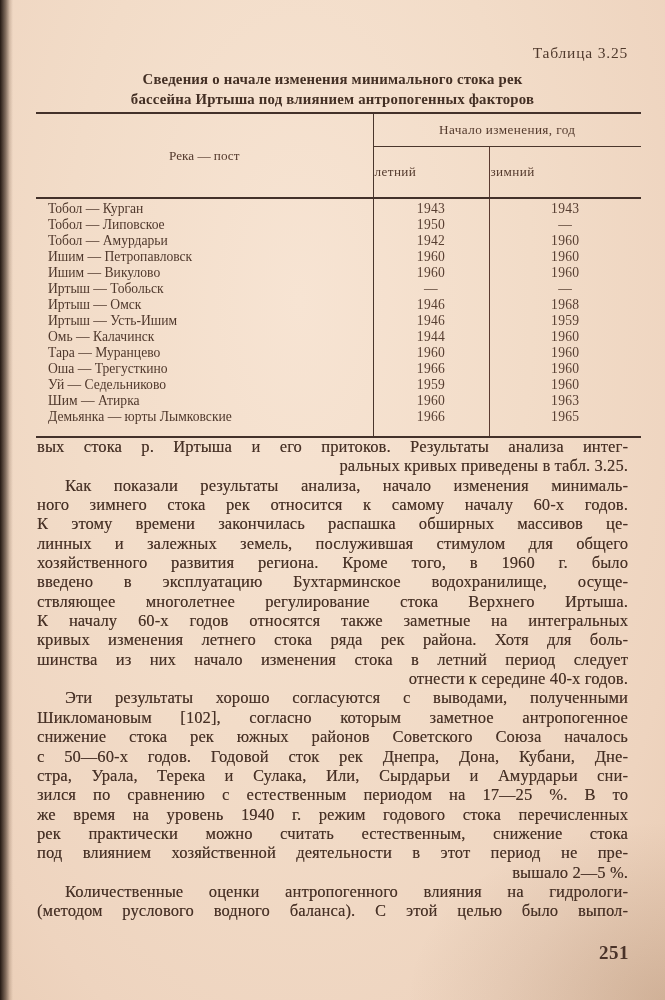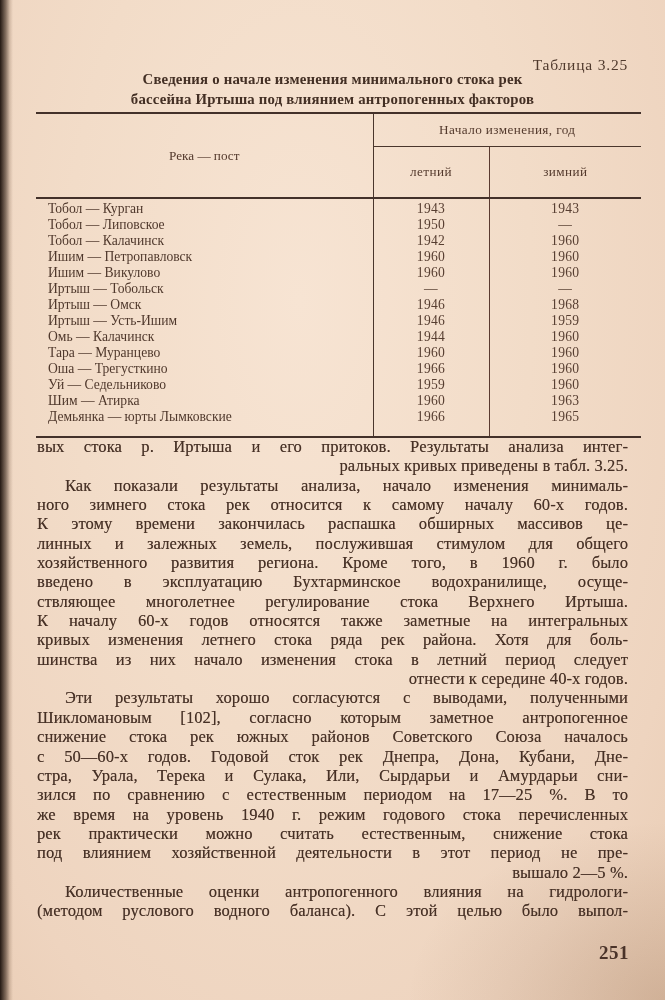--- a/index.html
+++ b/index.html
@@ -11,21 +11,21 @@
   }
   .edge-left {
     position:absolute; left:0; top:0; width:13px; height:1000px;
     background: linear-gradient(to right, rgba(24,14,9,0.95) 0%, rgba(46,28,17,0.55) 45%, rgba(80,50,30,0.18) 75%, rgba(80,50,30,0) 100%);
   }
   .corner-shade {
     position:absolute; right:0; bottom:0; width:260px; height:180px;
     background: radial-gradient(ellipse at 100% 100%, rgba(120,80,50,0.22) 0%, rgba(120,80,50,0) 70%);
   }
   .table-label {
-    position:absolute; top:56px; right:37px;
+    position:absolute; top:44px; right:37px;
     font-size:15.5px; letter-spacing:0.8px; color:#503a2d;
   }
   .table-title {
     position:absolute; top:70px; left:60px; width:545px;
     text-align:center; font-weight:bold; font-size:14.8px; line-height:19.5px;
     color:#432f24; letter-spacing:0.2px;
   }
   .rivers-table {
     position:absolute; left:36px; top:112px;
     border-collapse:collapse; table-layout:fixed; width:605px;
@@ -38,21 +38,21 @@
   .th-river {
     border-top:2px solid #43312a; border-right:1px solid #4a362c; border-bottom:2px solid #43312a;
     text-align:center; vertical-align:middle;
   }
   .th-group {
     border-top:2px solid #43312a; border-bottom:1px solid #4a362c;
     height:30px; text-align:center; vertical-align:middle; letter-spacing:0.4px;
   }
   .th-sub {
     border-bottom:2px solid #43312a; height:48px;
-    text-align:center; vertical-align:middle; letter-spacing:0.4px;
+    text-align:left; vertical-align:middle; letter-spacing:0.4px;
   }
   .th-sub.summer { border-right:1px solid #5a3a30; }
   .rivers-table tbody td { height:15.6px; padding:0; vertical-align:middle; }
   .rivers-table tbody .c-river { padding-left:12px; border-right:1px solid #4a362c; }
   .rivers-table tbody .c-year { text-align:center; letter-spacing:0.3px; color:#573e31; }
   .rivers-table tbody td.c-year:nth-child(2) { border-right:1px solid #5a3a30; }
   .rivers-table tbody tr:first-child td { padding-top:2px; }
   .rivers-table tbody tr:last-child td { padding-bottom:11px; border-bottom:2px solid #43312a; }
   .body-text {
     position:absolute; left:37px; top:437px; width:591px;
@@ -102,21 +102,21 @@
           <td class="c-river">Тобол — Курган</td>
           <td class="c-year">1943</td>
           <td class="c-year">1943</td>
         </tr>
         <tr>
           <td class="c-river">Тобол — Липовское</td>
           <td class="c-year">1950</td>
           <td class="c-year">—</td>
         </tr>
         <tr>
-          <td class="c-river">Тобол — Калачинск</td>
+          <td class="c-river">Тобол — Амурдарьи</td>
           <td class="c-year">1942</td>
           <td class="c-year">1960</td>
         </tr>
         <tr>
           <td class="c-river">Ишим — Петропавловск</td>
           <td class="c-year">1960</td>
           <td class="c-year">1960</td>
         </tr>
         <tr>
           <td class="c-river">Ишим — Викулово</td>

